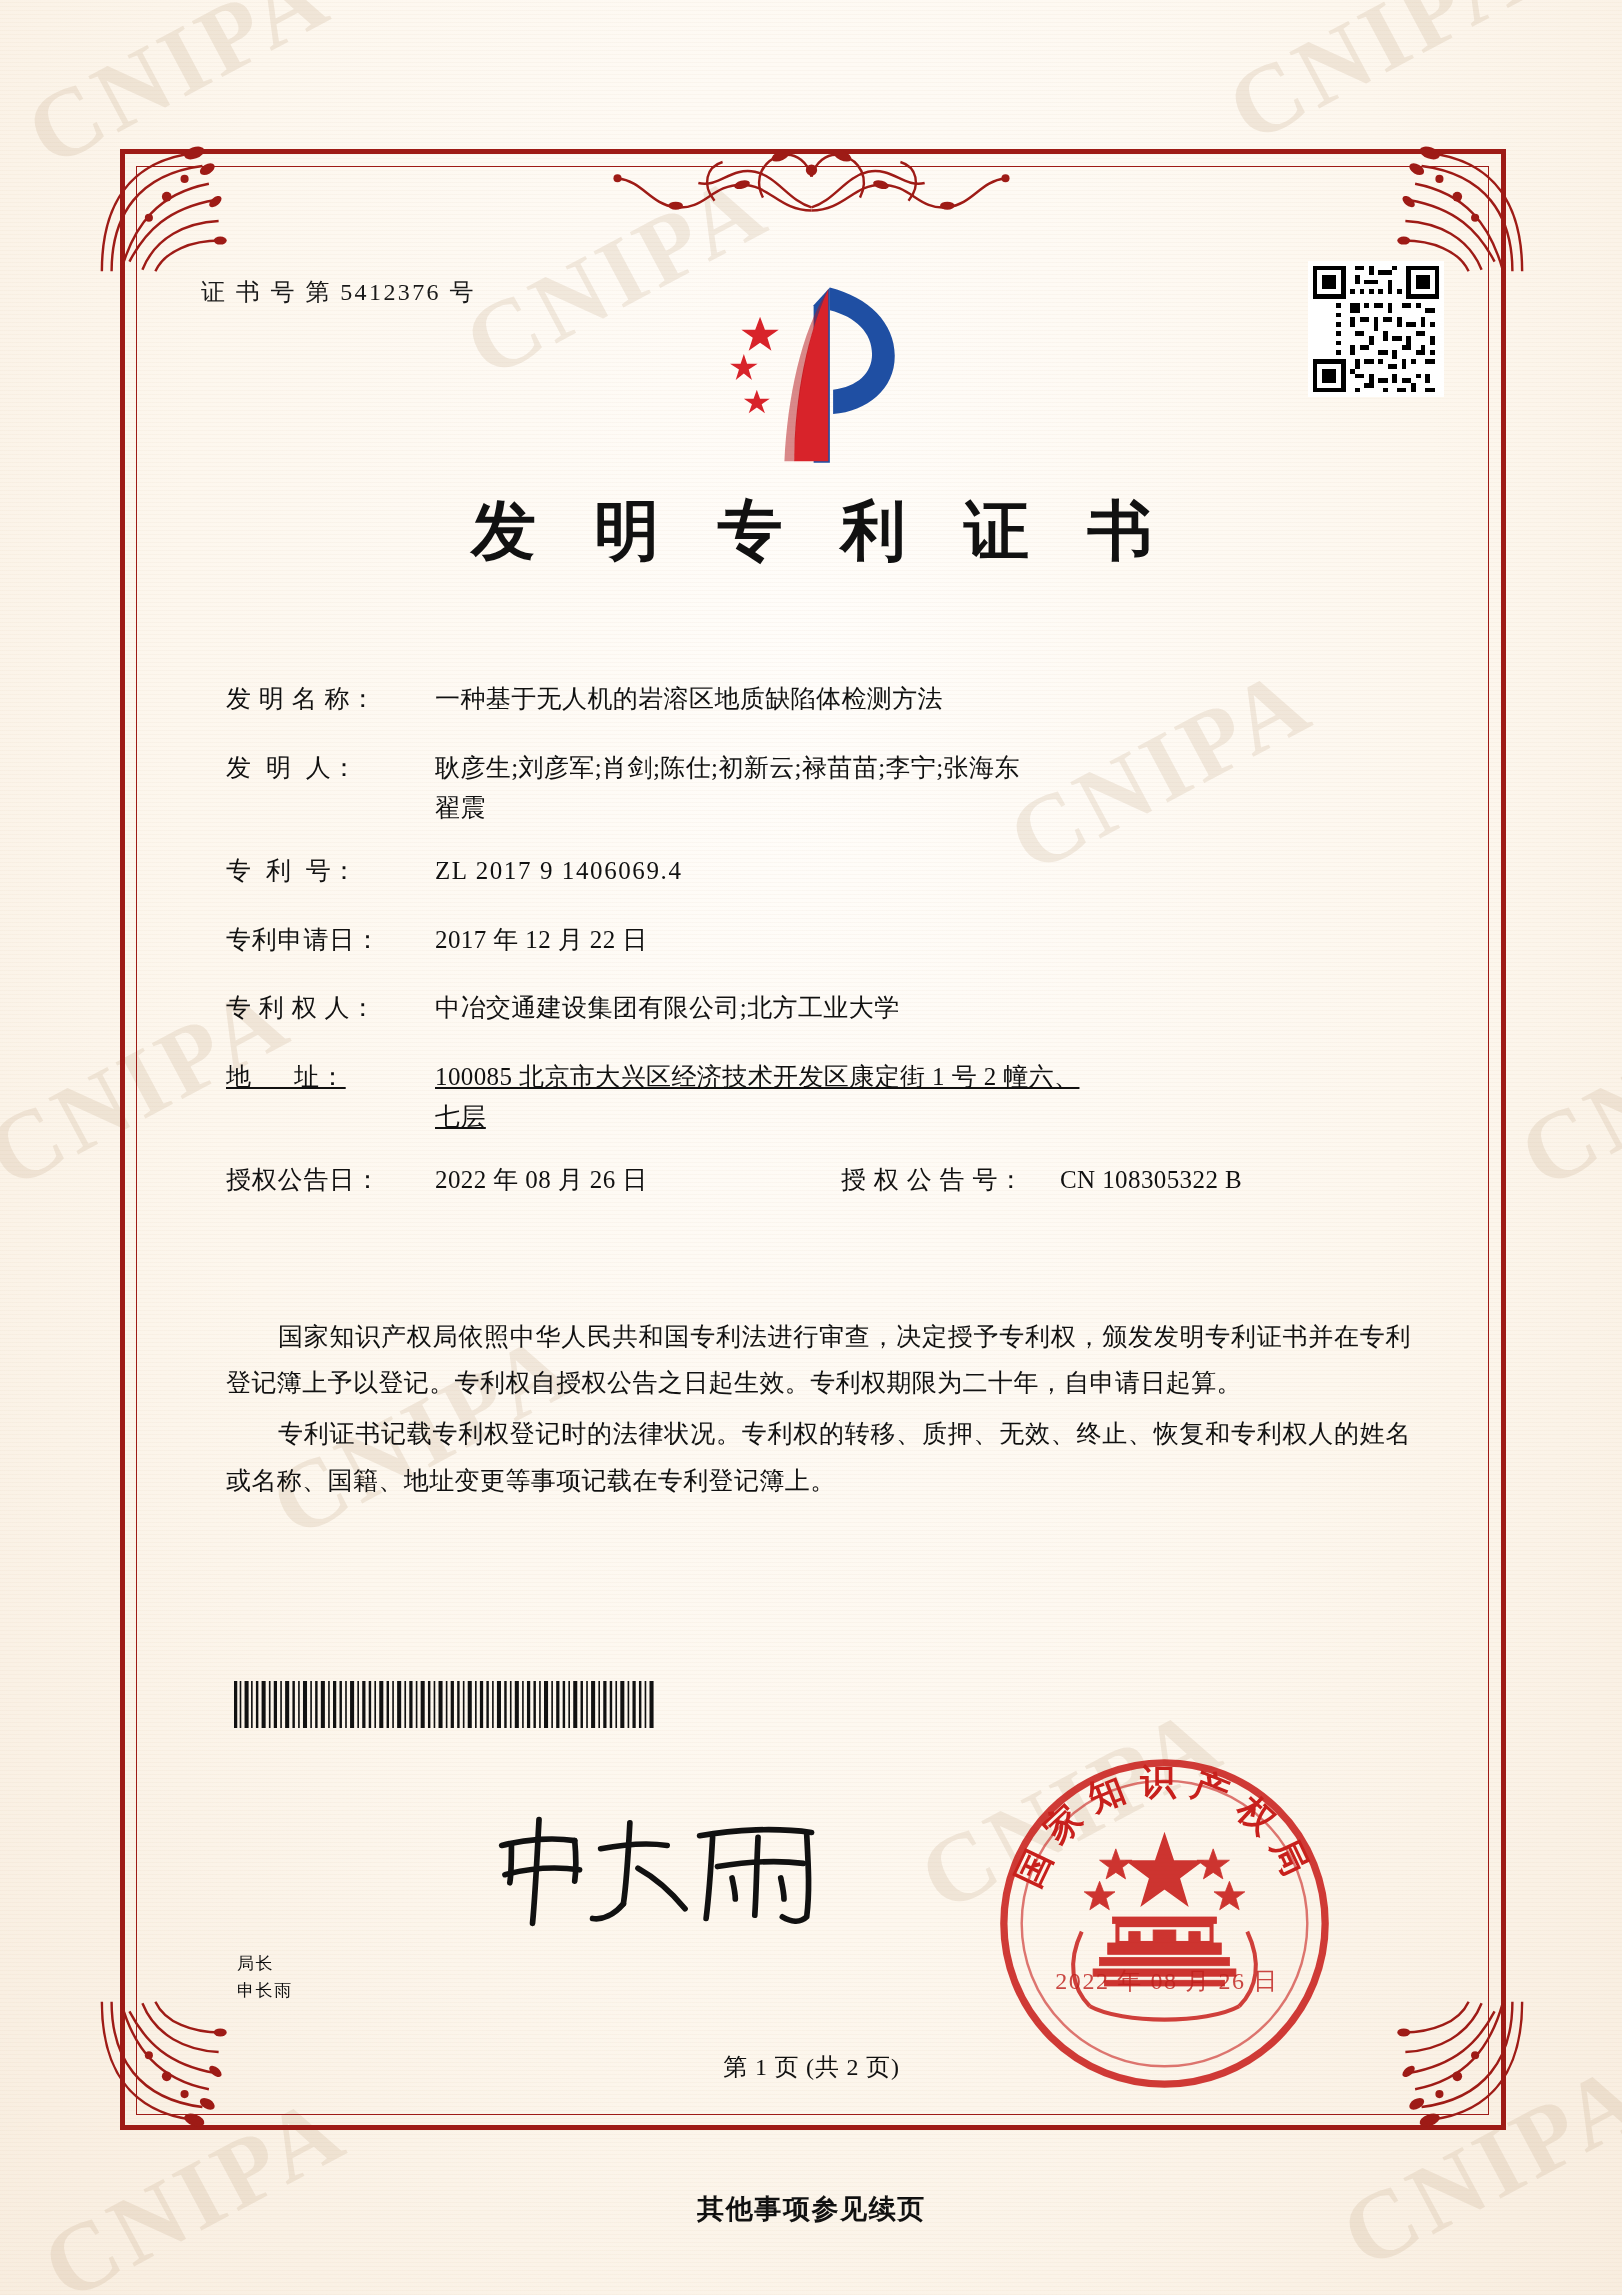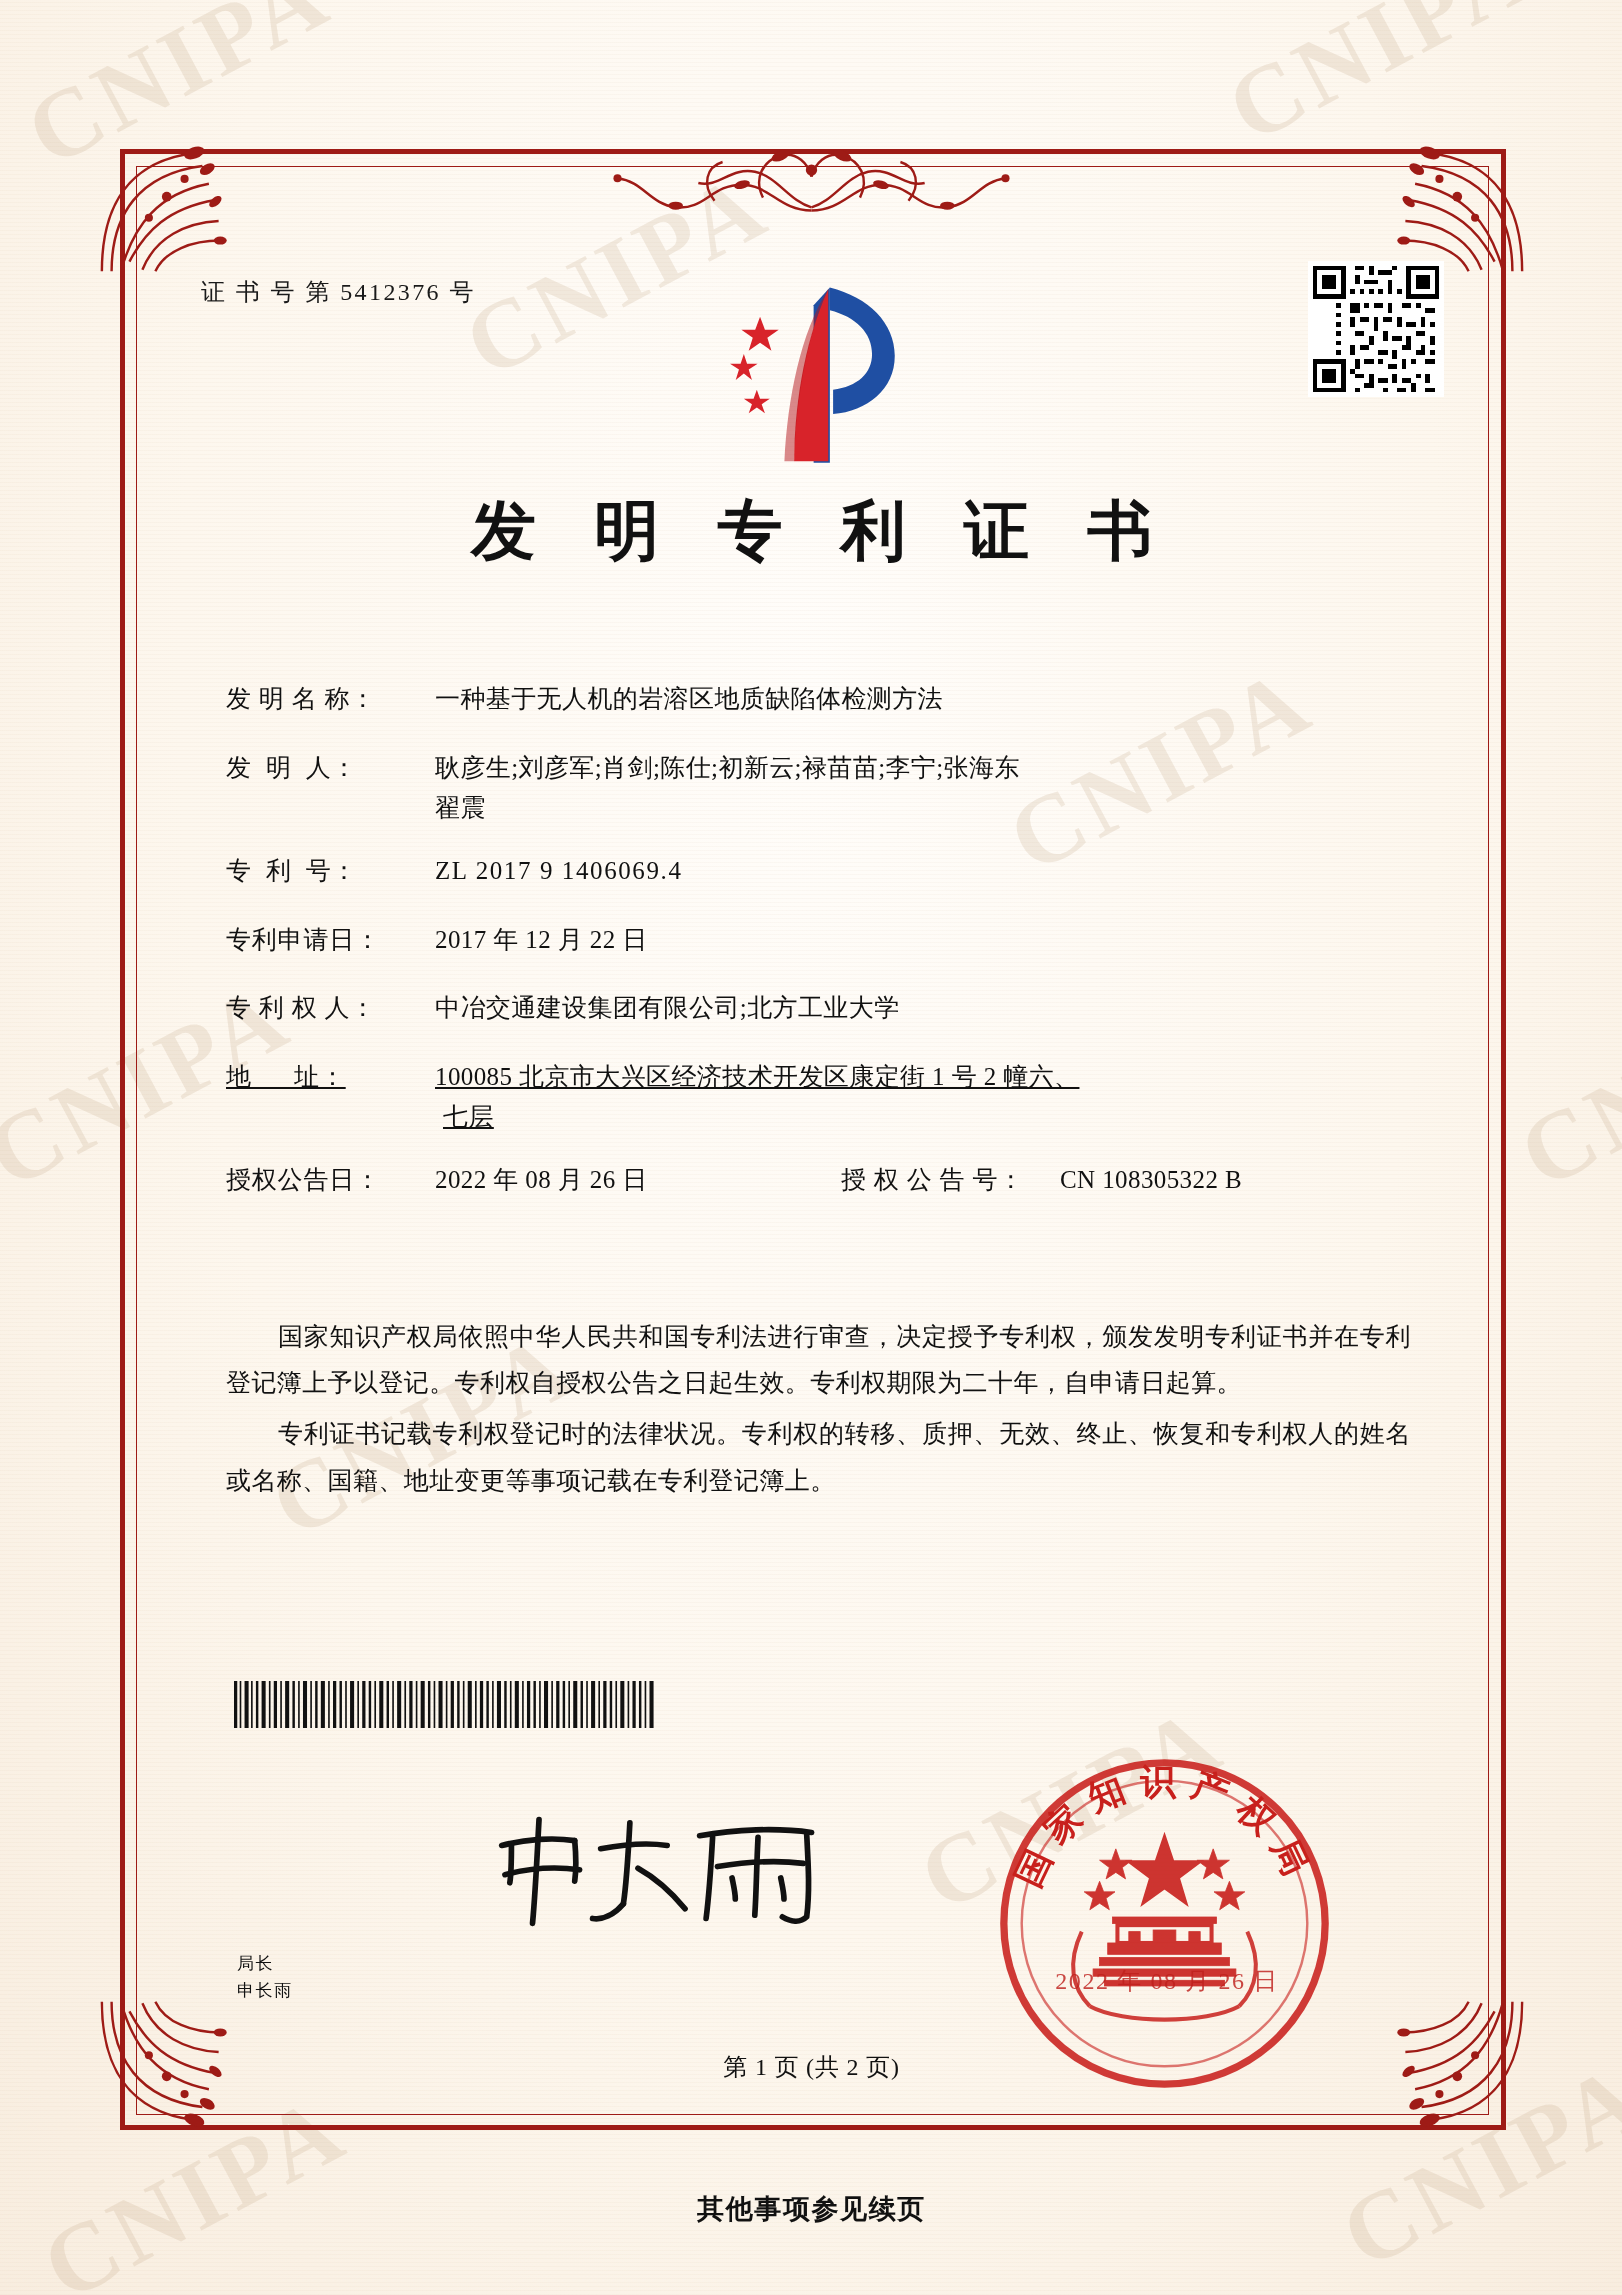--- a/index.html
+++ b/index.html
@@ -534,21 +534,21 @@
 
     <div class="field-row">
       <div class="field-label">专 利 权 人：</div>
       <div class="field-value">中冶交通建设集团有限公司;北方工业大学</div>
     </div>
 
     <div class="field-row" style="margin-bottom:29px;text-decoration:underline;">
       <div class="field-label">地      址：</div>
       <div style="flex:1;">
         <div class="field-value">100085 北京市大兴区经济技术开发区康定街 1 号 2 幢六、</div>
-        <div class="field-value-line2" style="margin-top:6.5px;margin-left:8px;">七层</div>
+        <div class="field-value-line2" style="margin-top:6.5px;">七层</div>
       </div>
     </div>
 
     <div class="field-row inline-pair" style="margin-bottom:0;">
       <div class="field-label">授权公告日：</div>
       <div class="field-value">2022 年 08 月 26 日</div>
       <div class="second-label">授 权 公 告 号：</div>
       <div class="second-value">CN 108305322 B</div>
     </div>
 

